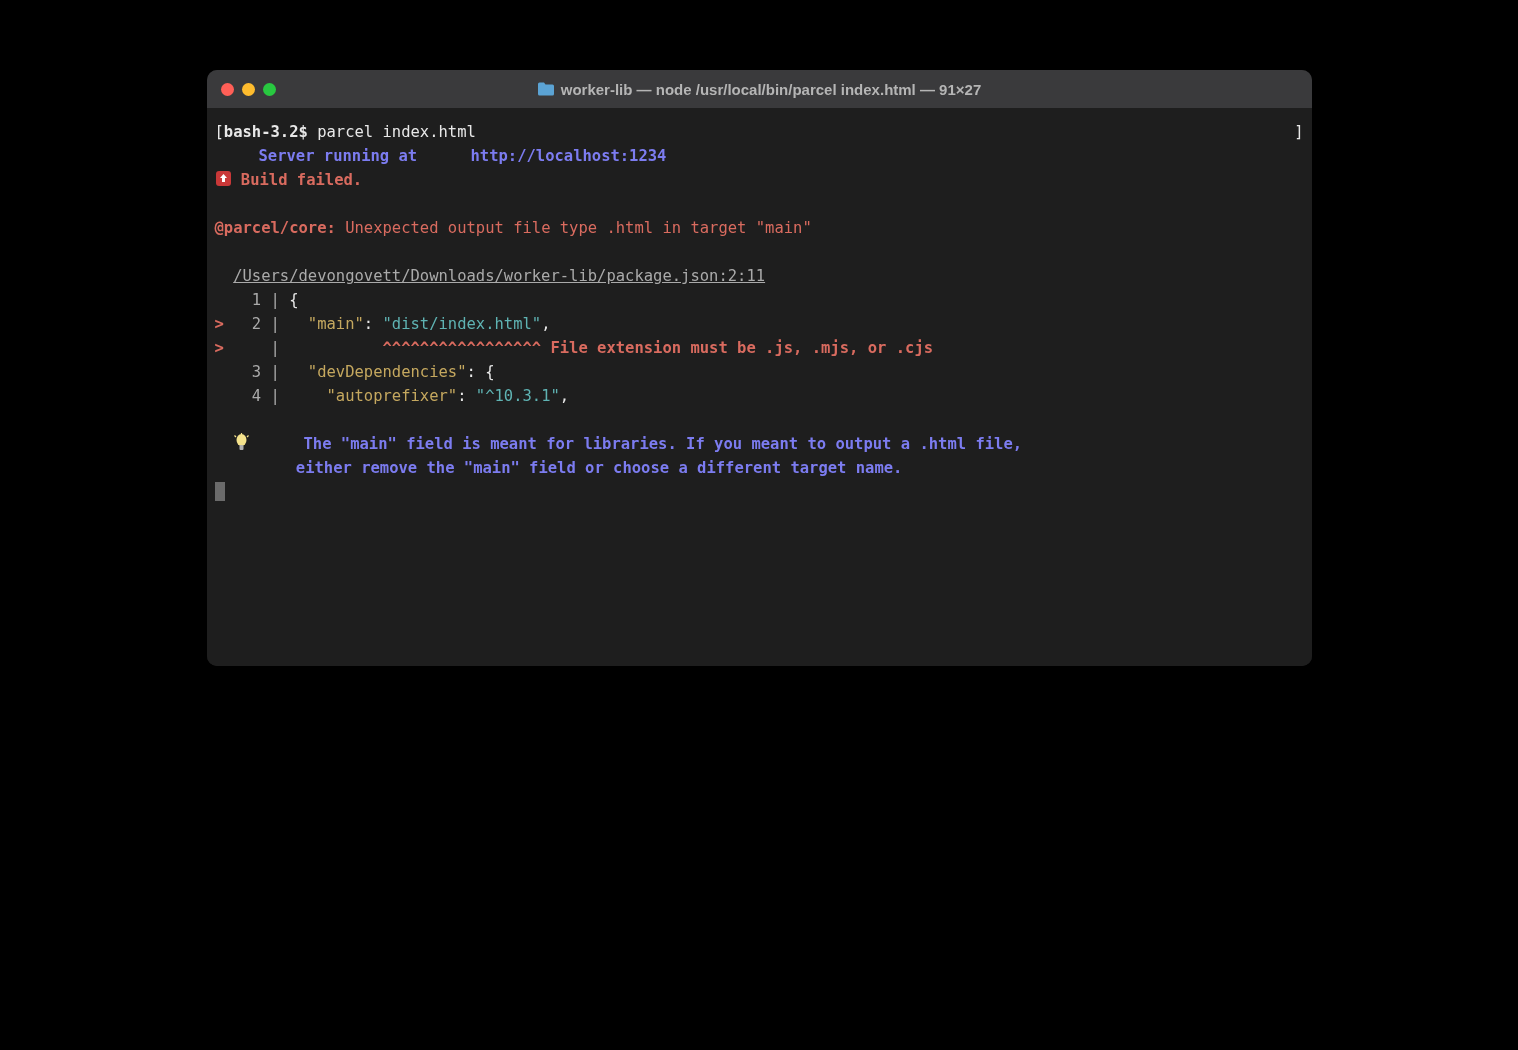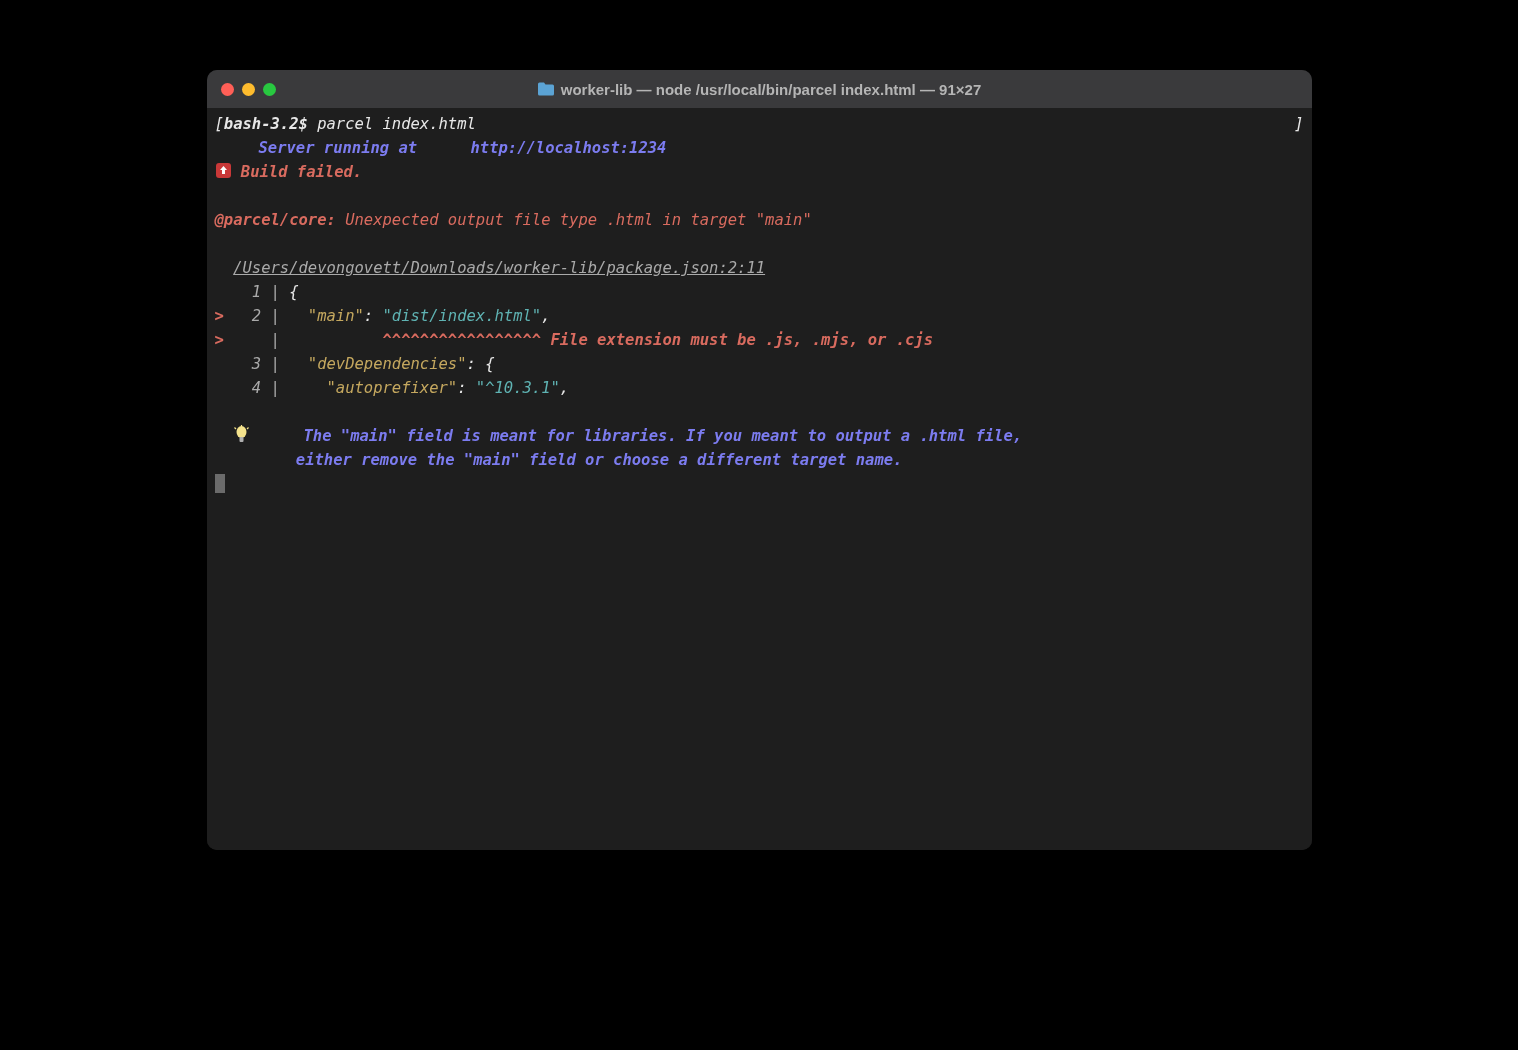--- a/index.html
+++ b/index.html
@@ -8,21 +8,21 @@
       width: 1518px;
       height: 1050px;
       font-family: 'SF Mono', Menlo, Monaco, Consolas, monospace;
       display: flex;
       align-items: flex-start;
       justify-content: center;
       padding-top: 70px;
     }
     .terminal-window {
       width: 1105px;
-      height: 780px;
+      height: 596px;
       background: #1e1e1e;
       border-radius: 10px;
       overflow: hidden;
       box-shadow: 0 20px 60px rgba(0,0,0,0.6);
       display: flex;
       flex-direction: column;
     }
     .title-bar {
       height: 38px;
       background: #3a3a3c;
@@ -60,27 +60,26 @@
       pointer-events: none;
     }
     .folder-icon {
       display: inline-block;
       width: 18px;
       height: 14px;
     }
     .terminal-body {
       flex: 1;
       background: #1e1e1e;
-      padding: 4px 8px;
+      padding: 12px 8px;
       font-size: 15.5px;
       line-height: 1.55;
       color: #c5c5c5;
       white-space: pre;
       overflow: hidden;
-      font-style: italic;
     }
     .line { display: block; }
     .white { color: #e8e8e8; }
     .bold { font-weight: bold; }
     .purple { color: #7c7cf0; margin-left: 44px; }
     .red { color: #d96b5f; }
     .grey { color: #aaa; font-weight: normal; margin-top: 42px; }
     .underline { text-decoration: underline; }
     .teal { color: #5fb3b3; }
     .yellow-key { color: #c5a85f; }

